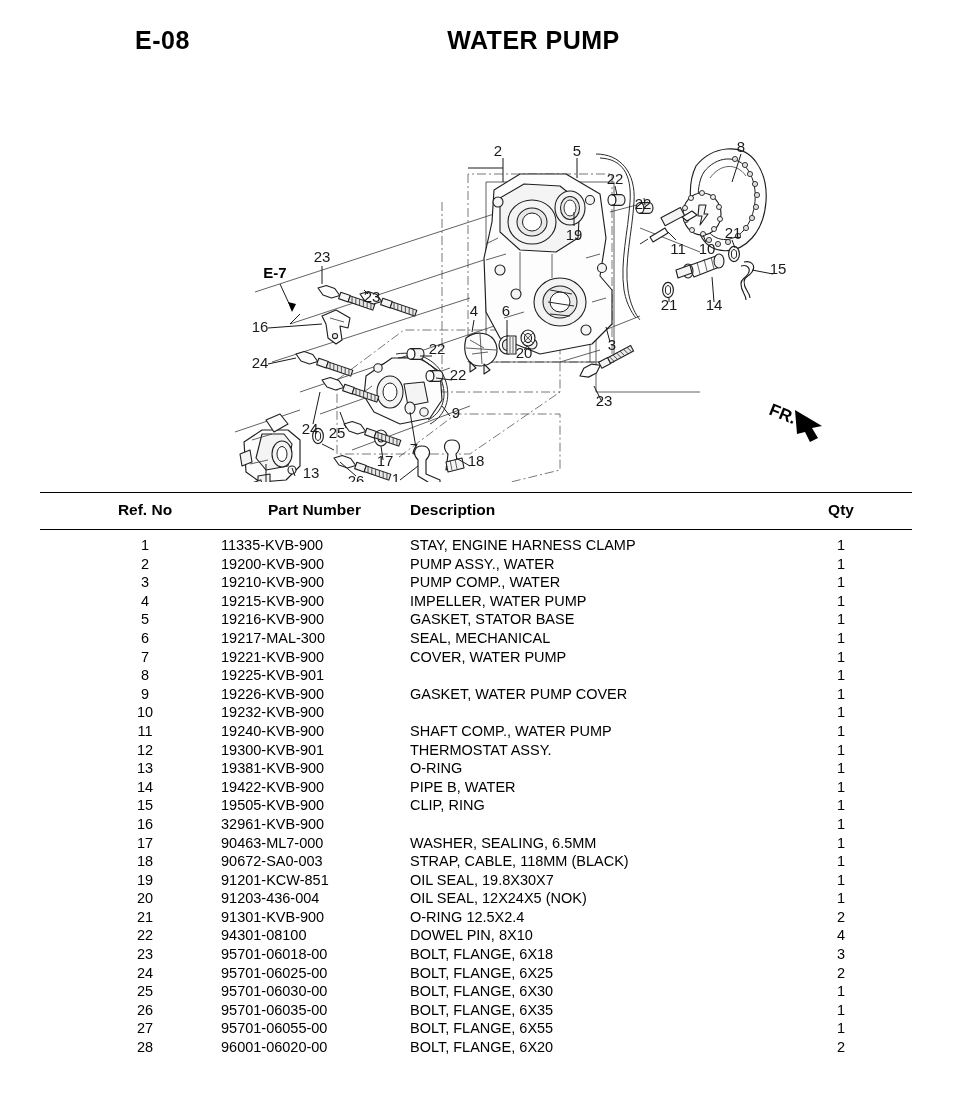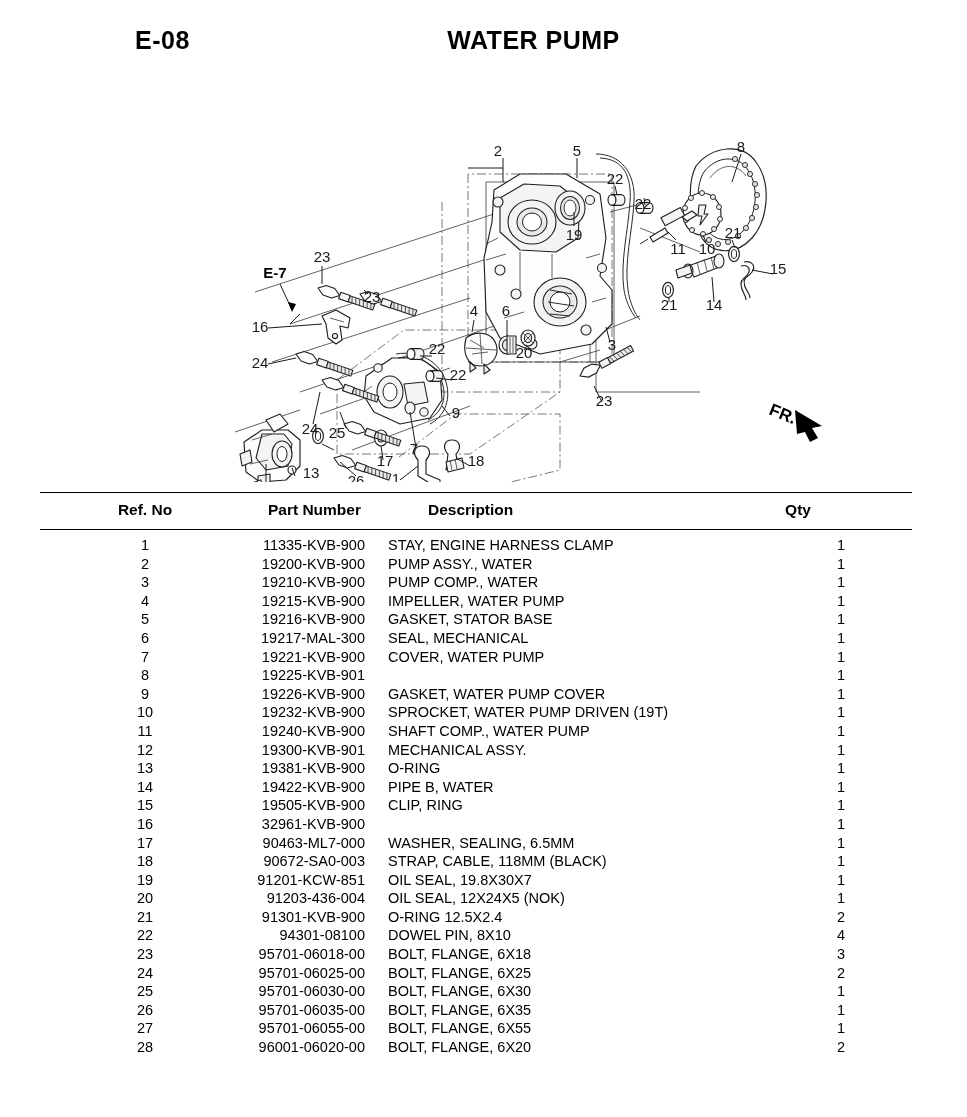--- a/index.html
+++ b/index.html
@@ -26,29 +26,29 @@
   .diagram svg{display:block;width:967px;height:420px;}
 
   
   .parts-table{position:absolute;left:0;top:492px;width:967px;}
   .rule{height:0;border-top:1.6px solid #000;margin:0 0 0 40px;width:872px;}
   .rule.thin{border-top:1.3px solid #000;}
   .thead{position:relative;height:36px;}
   .thead .cell{position:absolute;top:8px;font-size:15.5px;font-weight:bold;}
   .c-ref   {left:104px;width:82px;text-align:center;}
   .c-part  {left:219px;width:142px;text-align:right;}
-  .c-desc  {left:428px;text-align:center;}
-  .c-qty   {left:757px;width:82px;text-align:center;}
+  .c-desc  {left:410px;text-align:center;}
+  .c-qty   {left:800px;width:82px;text-align:center;}
 
   .tbody{position:relative;padding-top:6px;}
   .trow{position:relative;height:18.6px;}
   .trow .cell{position:absolute;top:0;font-size:14.5px;line-height:18.6px;white-space:nowrap;}
   .trow .c-ref{left:104px;width:82px;text-align:center;}
-  .trow .c-part{left:215px;width:150px;text-align:right;}
-  .trow .c-desc{left:388px;text-align:right;}
+  .trow .c-part{left:221px;width:150px;text-align:left;}
+  .trow .c-desc{left:410px;text-align:right;}
   .trow .c-qty{left:800px;width:82px;text-align:center;}
 
   
   .dg-num{font-family:"Liberation Sans",sans-serif;font-size:15px;fill:#1a1a1a;}
   .dg-ref{font-family:"Liberation Sans",sans-serif;font-size:15px;font-weight:bold;fill:#000;}
   .dg-fr{font-family:"Liberation Sans",sans-serif;font-size:17px;font-weight:bold;fill:#000;}
   .ln{stroke:#2a2a2a;stroke-width:1;fill:none;}
   .ln-thin{stroke:#3a3a3a;stroke-width:.8;fill:none;}
   .ln-dash{stroke:#555;stroke-width:.8;fill:none;stroke-dasharray:9 3 2 3;}
   .part{fill:#fdfdfd;stroke:#1f1f1f;stroke-width:1.15;stroke-linejoin:round;}
@@ -491,33 +491,32 @@
         </div>
         <div class="trow">
           <div class="cell c-ref">9</div>
           <div class="cell c-part">19226-KVB-900</div>
           <div class="cell c-desc">GASKET, WATER PUMP COVER</div>
           <div class="cell c-qty">1</div>
         </div>
         <div class="trow">
           <div class="cell c-ref">10</div>
           <div class="cell c-part">19232-KVB-900</div>
-          <div class="cell c-desc">SPROCKET, WATER PUMP DRIVEN (19T)</div>
           <div class="cell c-qty">1</div>
         </div>
         <div class="trow">
           <div class="cell c-ref">11</div>
           <div class="cell c-part">19240-KVB-900</div>
           <div class="cell c-desc">SHAFT COMP., WATER PUMP</div>
           <div class="cell c-qty">1</div>
         </div>
         <div class="trow">
           <div class="cell c-ref">12</div>
           <div class="cell c-part">19300-KVB-901</div>
-          <div class="cell c-desc">MECHANICAL ASSY.</div>
+          <div class="cell c-desc">THERMOSTAT ASSY.</div>
           <div class="cell c-qty">1</div>
         </div>
         <div class="trow">
           <div class="cell c-ref">13</div>
           <div class="cell c-part">19381-KVB-900</div>
           <div class="cell c-desc">O-RING</div>
           <div class="cell c-qty">1</div>
         </div>
         <div class="trow">
           <div class="cell c-ref">14</div>

